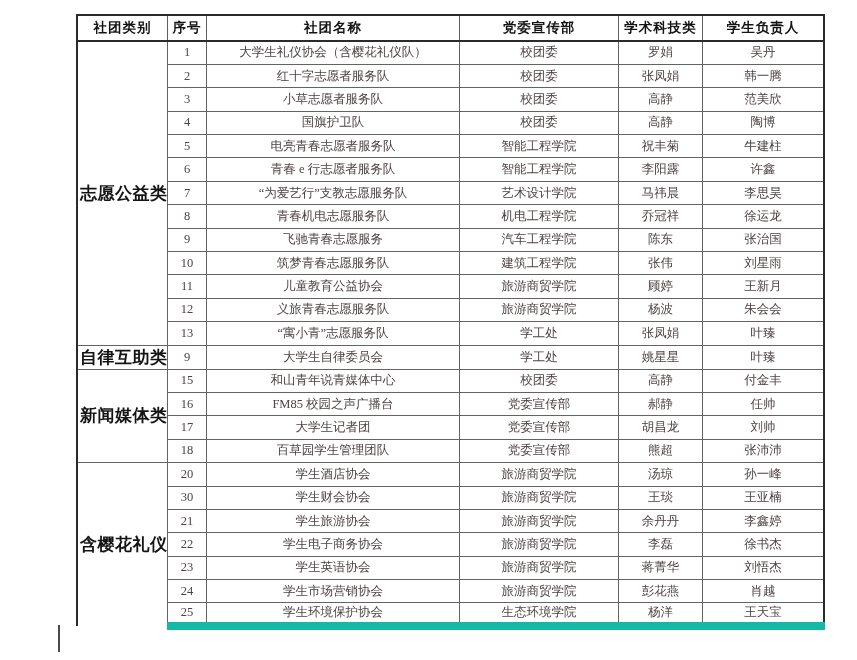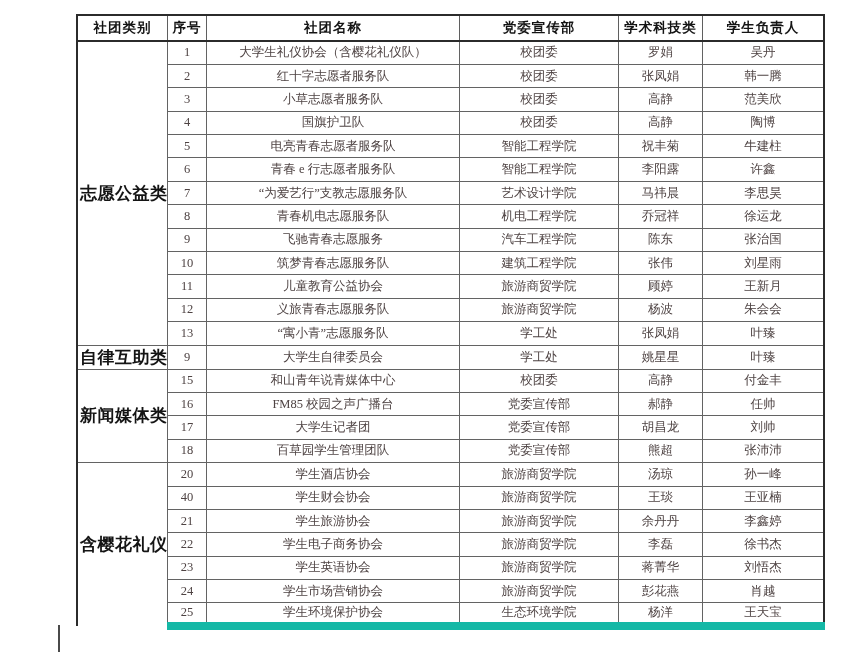--- a/index.html
+++ b/index.html
@@ -220,21 +220,21 @@
         </tr>
         <tr class="group-start">
           <td class="cat-cell open-bottom" rowspan="7">含樱花礼仪队</td>
           <td class="num-cell">20</td>
           <td class="name-cell">学生酒店协会</td>
           <td class="unit-cell">旅游商贸学院</td>
           <td class="teacher-cell">汤琼</td>
           <td class="leader-cell">孙一峰</td>
         </tr>
         <tr>
-          <td class="num-cell">40</td>
+          <td class="num-cell">30</td>
           <td class="name-cell">学生财会协会</td>
           <td class="unit-cell">旅游商贸学院</td>
           <td class="teacher-cell">王琰</td>
           <td class="leader-cell">王亚楠</td>
         </tr>
         <tr>
           <td class="num-cell">21</td>
           <td class="name-cell">学生旅游协会</td>
           <td class="unit-cell">旅游商贸学院</td>
           <td class="teacher-cell">余丹丹</td>

